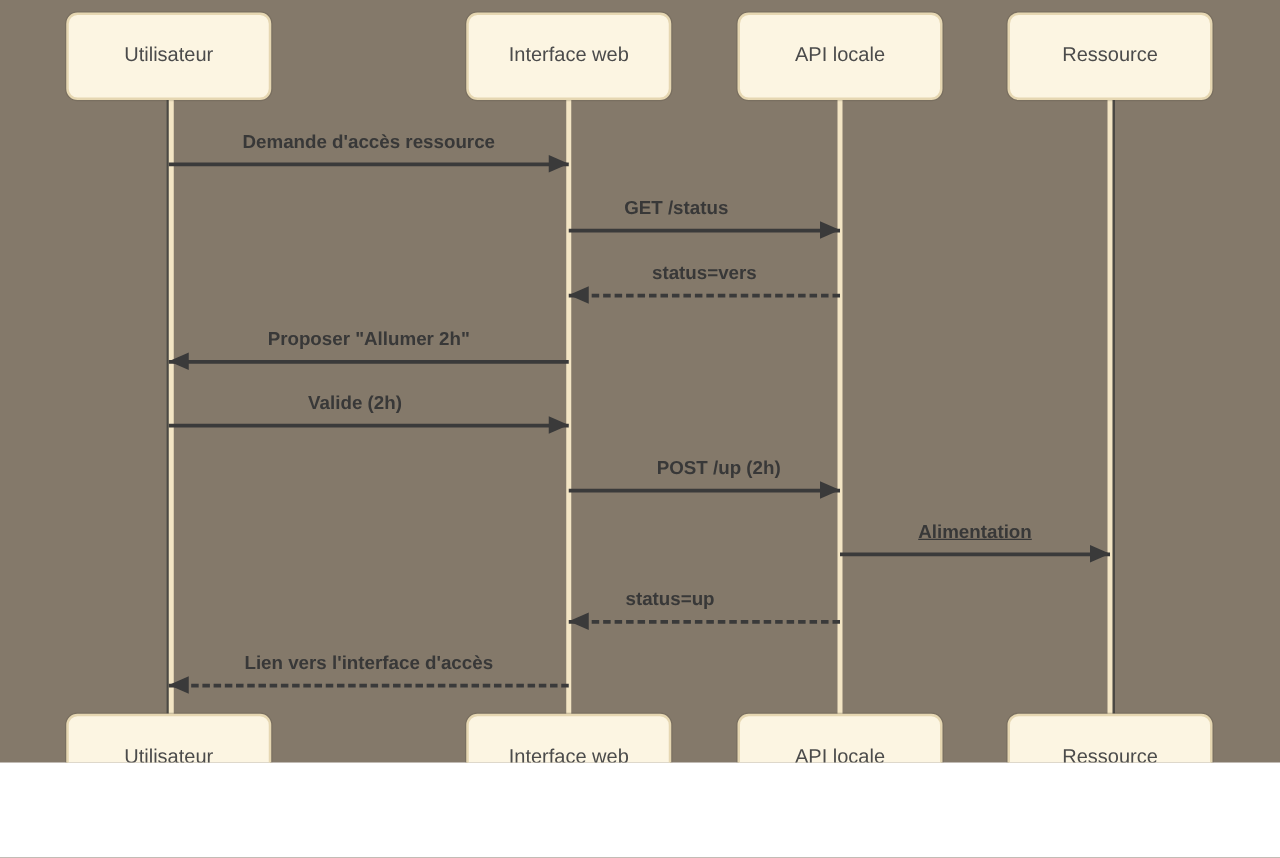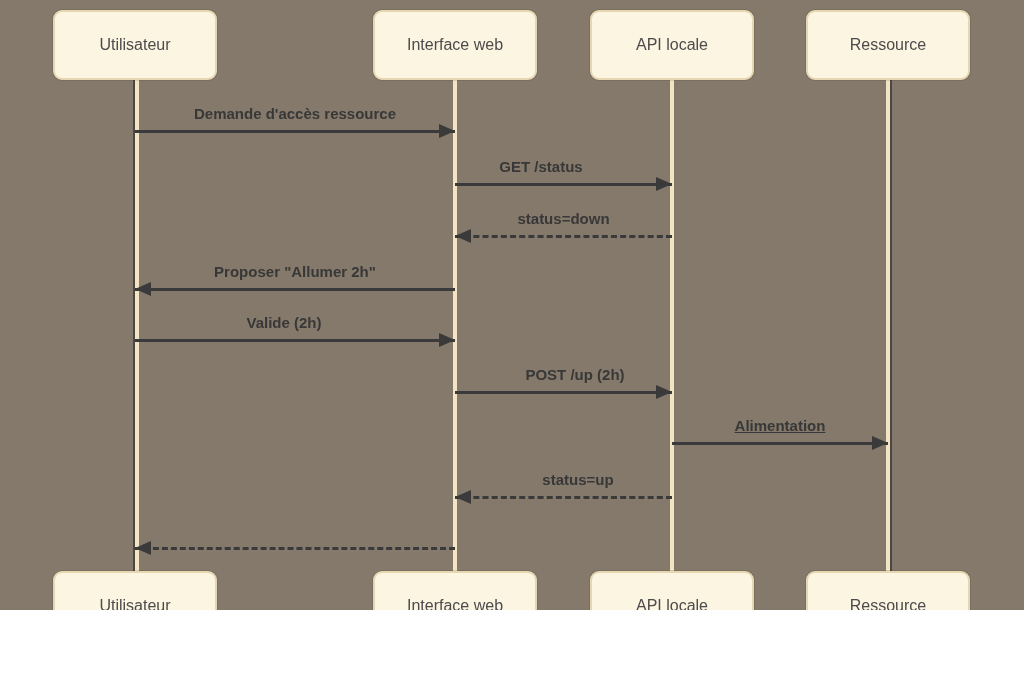--- a/index.html
+++ b/index.html
@@ -100,31 +100,32 @@
       <div>Ressource</div>
     </div>
     <div class="msg-line-solid" style="left: 135px; top: 130px; width: 320px;"></div>
     <div class="msg-head right" style="left: 439px; top: 124px;"></div>
     <div class="msg-label" style="left: 295px; top: 104px;">Demande d'accès ressource</div>
     <div class="msg-line-solid" style="left: 455px; top: 183px; width: 217px;"></div>
     <div class="msg-head right" style="left: 656px; top: 177px;"></div>
     <div class="msg-label" style="left: 541px; top: 157px;">GET /status</div>
     <div class="msg-line-dashed" style="left: 455px; top: 235px; width: 217px;"></div>
     <div class="msg-head left" style="left: 455px; top: 229px;"></div>
-    <div class="msg-label" style="left: 563.5px; top: 209px;">status=down</div>
+    <div class="msg-label" style="left: 563.5px; top: 209px;">status=vers</div>
     <div class="msg-line-solid" style="left: 135px; top: 288px; width: 320px;"></div>
     <div class="msg-head left" style="left: 135px; top: 282px;"></div>
     <div class="msg-label" style="left: 295px; top: 262px;">Proposer "Allumer 2h"</div>
     <div class="msg-line-solid" style="left: 135px; top: 339px; width: 320px;"></div>
     <div class="msg-head right" style="left: 439px; top: 333px;"></div>
     <div class="msg-label" style="left: 284px; top: 313px;">Valide (2h)</div>
     <div class="msg-line-solid" style="left: 455px; top: 391px; width: 217px;"></div>
     <div class="msg-head right" style="left: 656px; top: 385px;"></div>
     <div class="msg-label" style="left: 575px; top: 365px;">POST /up (2h)</div>
     <div class="msg-line-solid" style="left: 672px; top: 442px; width: 216px;"></div>
     <div class="msg-head right" style="left: 872px; top: 436px;"></div>
     <div class="msg-label" style="left: 780px; top: 416px; text-decoration: underline;">Alimentation</div>
     <div class="msg-line-dashed" style="left: 455px; top: 496px; width: 217px;"></div>
     <div class="msg-head left" style="left: 455px; top: 490px;"></div>
-    <div class="msg-label" style="left: 578px; top: 470px; text-align: center;">status=up</div>
+    <div class="msg-label" style="left: 536px; top: 470px; text-align: center;">status=up</div>
     <div class="msg-line-dashed" style="left: 135px; top: 547px; width: 320px;"></div>
     <div class="msg-head left" style="left: 135px; top: 541px;"></div>
+    <div class="msg-label" style="left: 295px; top: 521px;">Lien vers l'interface d'accès</div>
   </div>
 
 </body></html>

